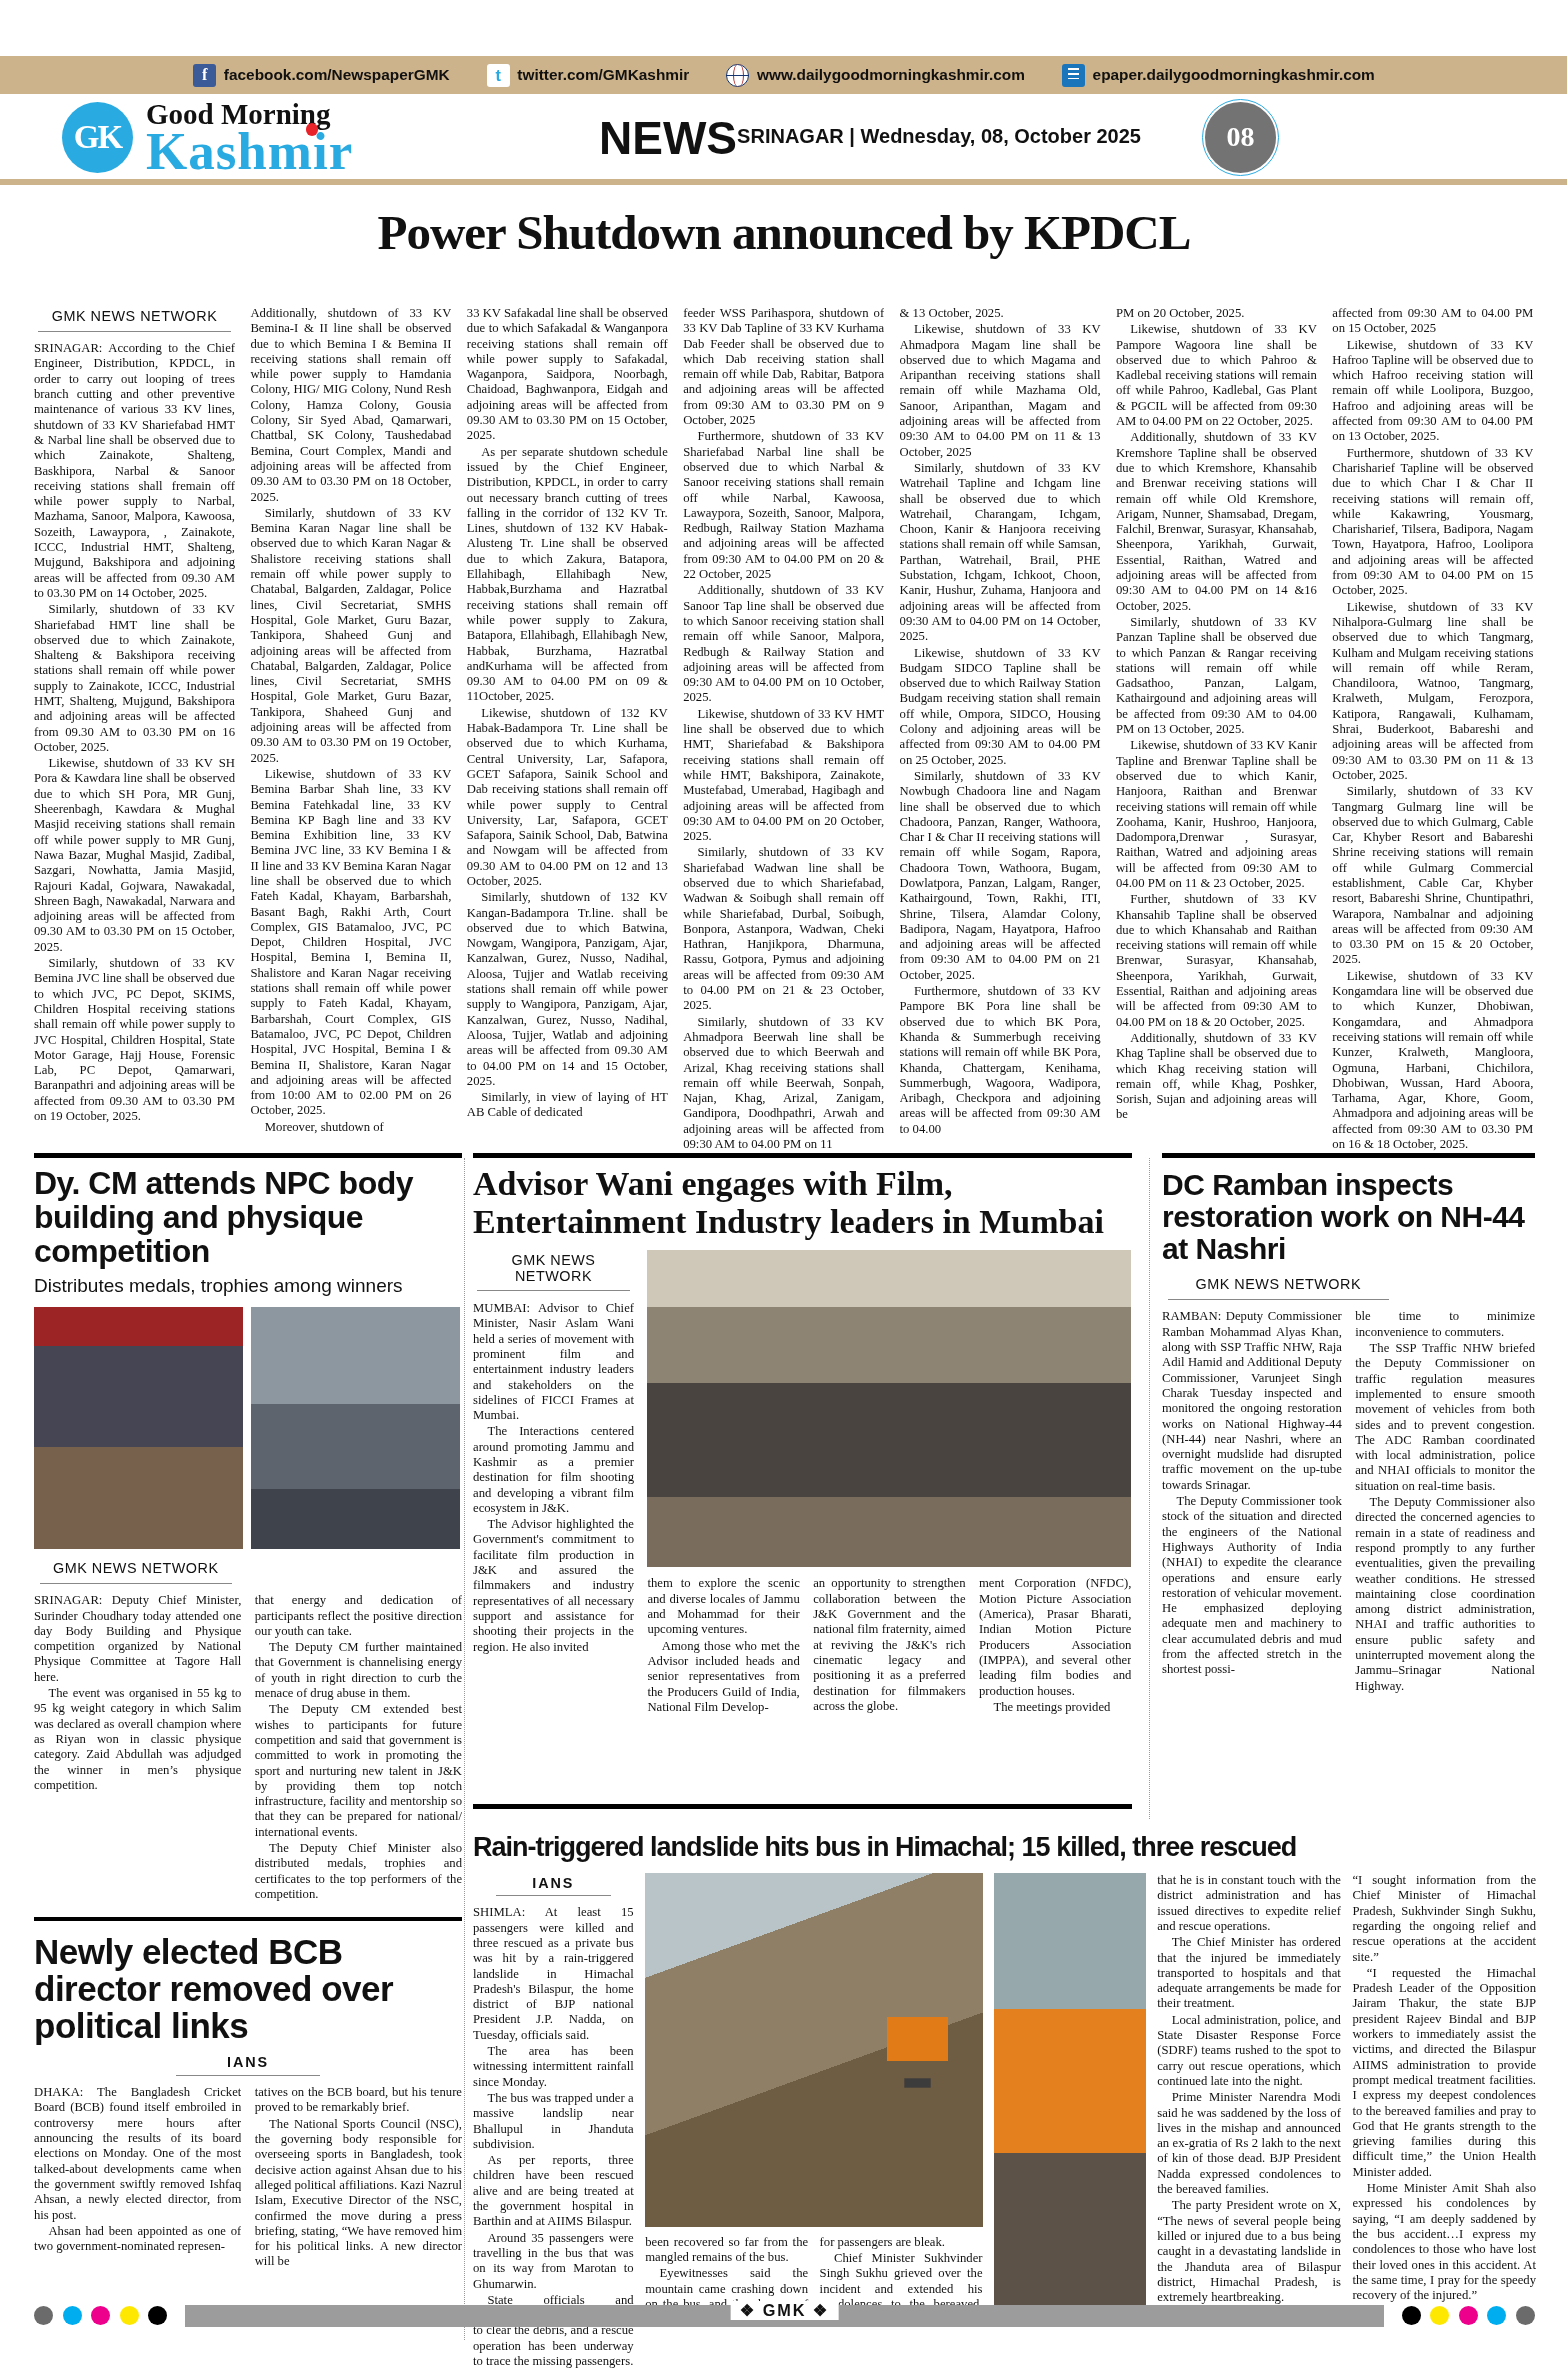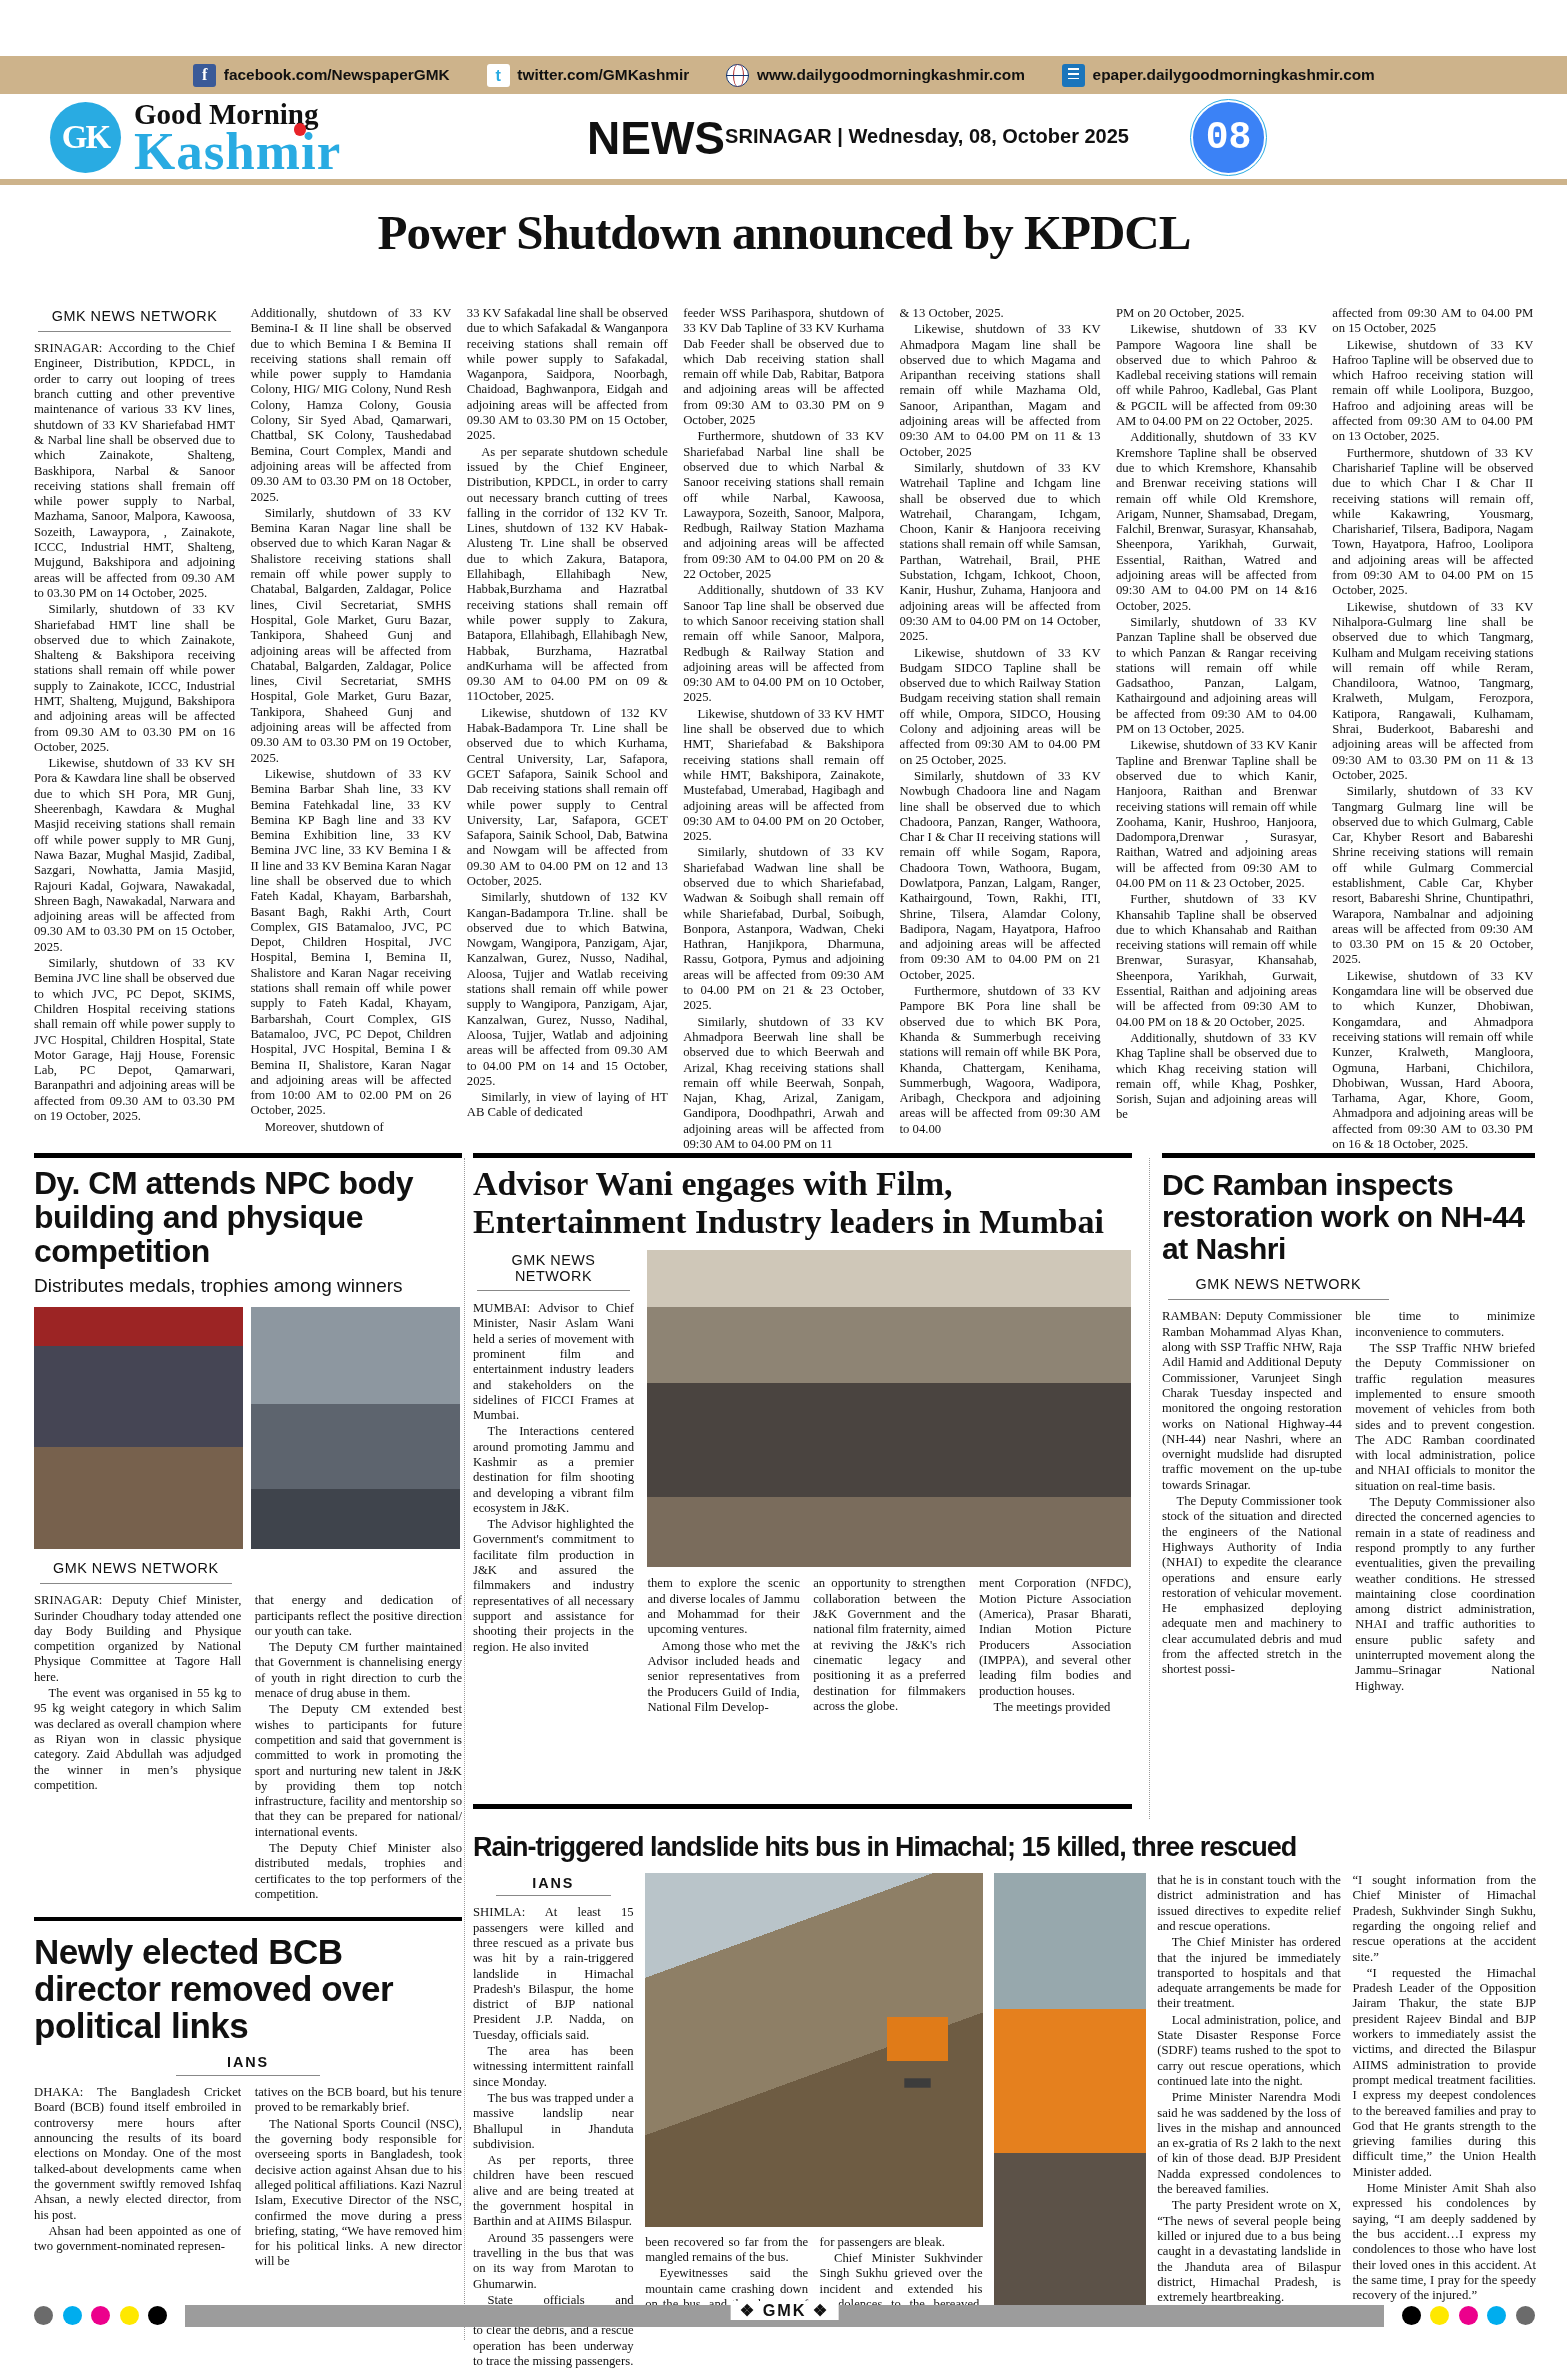--- a/index.html
+++ b/index.html
@@ -14,36 +14,36 @@
            color:#fff;font-family:"Liberation Serif",serif;font-weight:bold;font-size:16.3px;}
   .fb{background:#3a5a98;}
   .tw{background:#ffffff;color:#29abe2;font-family:"Liberation Sans",sans-serif;}
   .globe{width:21px;height:21px;border:1.9px solid #16356e;border-radius:50%;position:relative;background:#fff;}
   .globe::before{content:"";position:absolute;left:50%;top:-1px;bottom:-1px;width:8.6px;margin-left:-4.8px;
                  border-left:1.9px solid #b02a2a;border-right:1.9px solid #b02a2a;border-radius:50%;}
   .globe::after{content:"";position:absolute;top:50%;left:-1px;right:-1px;height:0;border-top:1.9px solid #16356e;}
   .ep{background:#1b75bb;}
   .ep-lines{width:11.5px;height:13.4px;background:repeating-linear-gradient(#fff 0 1.9px,#1b75bb 1.9px 4.8px);}
   
-  .masthead{position:absolute;left:0;top:98px;width:1312px;height:79px;background:#fff;}
+  .masthead{position:absolute;left:12px;top:98px;width:1312px;height:79px;background:#fff;}
   .mast-rule{position:absolute;left:0;top:179px;width:1568px;height:5.8px;background:#cdb38b;}
   .gk-circle{position:absolute;left:50px;top:3.8px;width:71px;height:71px;border-radius:50%;background:#29abe2;
              display:flex;align-items:center;justify-content:center;color:#fff;font-family:"Liberation Serif",serif;
              font-weight:bold;font-size:33px;letter-spacing:-1.9px;}
   .brand{position:absolute;left:134px;top:1.9px;line-height:1;}
   .brand-l1{font-weight:bold;font-size:29px;letter-spacing:0;}
   .brand-l2{font-weight:bold;font-size:53px;color:#29abe2;letter-spacing:1px;margin-top:-3.8px;position:relative;}
   .red-dot{position:absolute;width:12.5px;height:12.5px;border-radius:50%;background:#e8232a;right:35px;top:-1.9px;}
   .news-title{position:absolute;left:0;right:0;top:13.4px;text-align:center;font-family:"Liberation Sans",sans-serif;
               font-weight:900;font-size:46px;letter-spacing:0px;}
   .dateline{position:absolute;right:183px;top:27px;font-family:"Liberation Sans",sans-serif;font-weight:bold;
             font-size:20px;}
-  .pageno-circle{position:absolute;right:46px;top:1.9px;width:71px;height:71px;border-radius:50%;background:#3b82f6;
+  .pageno-circle{position:absolute;right:46px;top:1.9px;width:71px;height:71px;border-radius:50%;background:#737373;
                  display:flex;align-items:center;justify-content:center;color:#fff;border:2.9px solid #fff;
-                 outline:1.9px solid #29abe2;font-family:Liberation Mono, monospace;font-weight:bold;font-size:38px;}
+                 outline:1.9px solid #29abe2;font-family:Liberation Serif, serif;font-weight:bold;font-size:28px;}
   
   .lead-headline{position:absolute;left:0;right:0;top:204px;text-align:center;font-weight:bold;font-size:49px;
                  font-family:"Liberation Serif",serif;letter-spacing:-1px;}
   .lead-cols{position:absolute;left:34px;top:306px;width:1501px;height:845px;display:flex;gap:15.4px;overflow:hidden;}
   .lead-col{width:201px;overflow:hidden;}
   .byline{font-family:"Liberation Sans",sans-serif;font-weight:normal;font-size:14.4px;text-align:center;
           letter-spacing:0.5px;border-bottom:1.9px solid #888;padding-bottom:6.7px;margin:1.9px 3.8px 9.6px 3.8px;}
   .colbody p, .col p{margin:0 0 1px 0;font-size:12.7px;line-height:15.3px;text-align:justify;}
   .colbody p + p, .col p + p{text-indent:14.4px;}
   

